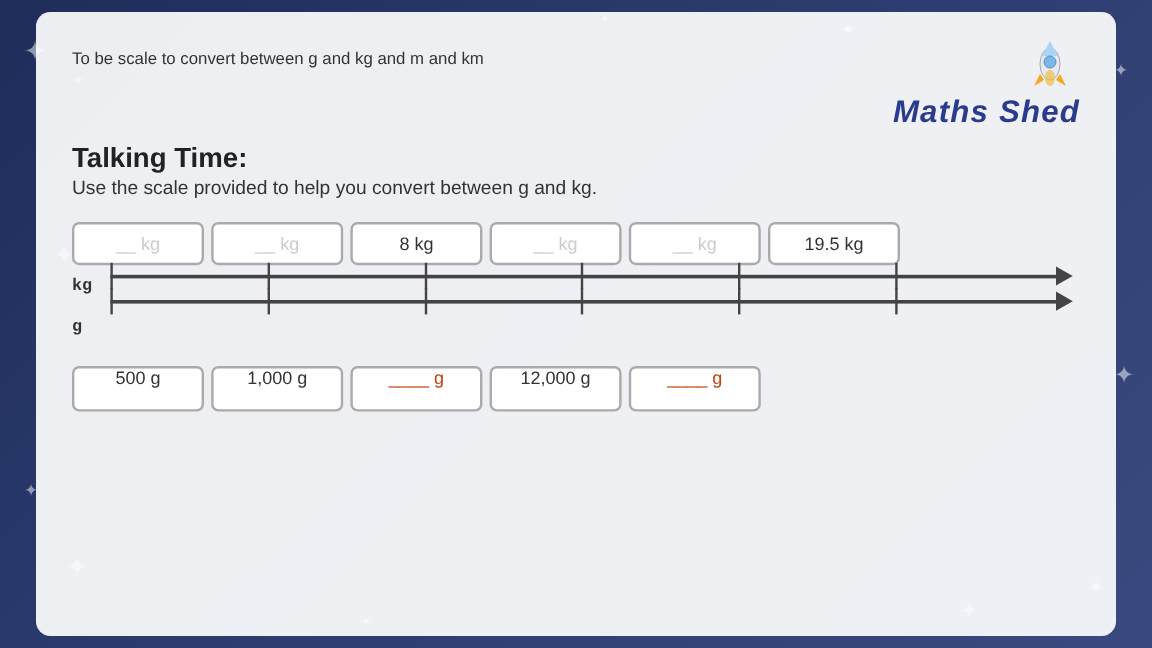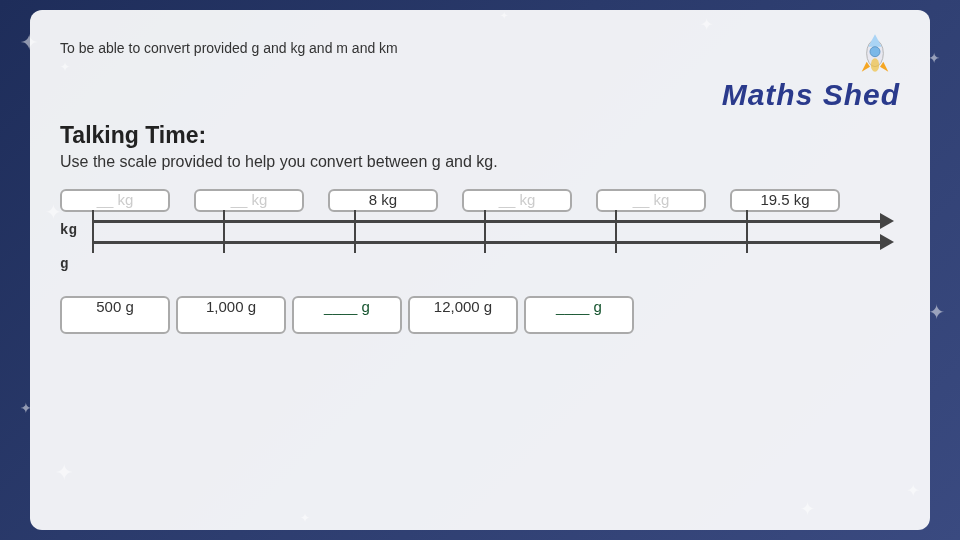--- a/index.html
+++ b/index.html
@@ -51,21 +51,21 @@
       flex-direction: column;
       align-items: flex-end;
     }
 
     .logo-rocket {
       width: 50px;
       height: 50px;
     }
 
     .logo-text {
-      font-size: 30px;
+      font-size: 26px;
       font-weight: 900;
       color: #2a3a8c;
       font-style: italic;
       letter-spacing: 1px;
       line-height: 1;
     }
 
     
     .talking-time {
       font-size: 23px;
@@ -88,30 +88,30 @@
     
     .kg-row {
       display: flex;
       align-items: center;
       gap: 0;
       margin-bottom: 0;
     }
 
     .kg-box {
       width: 110px;
-      height: 23px;
+      height: 36px;
       border: 2px solid #aaa;
       background: white;
       border-radius: 6px;
       display: flex;
-      align-items: flex-start;
+      align-items: center;
       justify-content: center;
       font-size: 15px;
       color: #333;
-      margin-right: 24px;
+      margin-right: 6px;
     }
 
     .kg-box.blank {
       color: #ccc;
     }
 
     .kg-box.filled {
       color: #333;
     }
 
@@ -192,21 +192,21 @@
       border-radius: 6px;
       display: flex;
       align-items: flex-start;
       justify-content: center;
       font-size: 15px;
       color: #333;
       margin-right: 6px;
     }
 
     .g-box.blank {
-      color: #14532d;
+      color: #c2410c;
     }
 
     
     .star-deco {
       position: absolute;
       color: white;
       opacity: 0.5;
       font-size: 18px;
       user-select: none;
     }
@@ -225,21 +225,21 @@
 <div class="star-deco" style="right:20px;top:50px;font-size:14px;">✦</div>
 <div class="star-deco" style="right:15px;top:300px;font-size:20px;">✦</div>
 <div class="star-deco" style="right:40px;bottom:40px;font-size:16px;">✦</div>
 <div class="star-deco" style="left:500px;top:10px;font-size:10px;">✦</div>
 <div class="star-deco" style="left:300px;bottom:15px;font-size:12px;">✦</div>
 <div class="star-deco" style="left:800px;bottom:20px;font-size:18px;">✦</div>
 
 <div class="content-area">
 
   <div class="header-row">
-    <div class="objective-text">To be able to convert provided g and kg and m and km</div>
+    <div class="objective-text">To be scale to convert between g and kg and m and km</div>
     <div class="logo-area">
 
       <svg class="logo-rocket" viewBox="0 0 60 60">
         <ellipse cx="30" cy="28" rx="10" ry="16" fill="#e8e8f0" stroke="#aaa" stroke-width="1"></ellipse>
         <polygon points="30,5 22,20 38,20" fill="#aad4f5"></polygon>
         <ellipse cx="30" cy="26" rx="6" ry="6" fill="#7bb8e8" stroke="#5590c0" stroke-width="1"></ellipse>
         <polygon points="20,38 14,50 24,44" fill="#f5a623"></polygon>
         <polygon points="40,38 46,50 36,44" fill="#f5a623"></polygon>
         <ellipse cx="30" cy="42" rx="5" ry="8" fill="#f0c040" opacity="0.7"></ellipse>
       </svg>

